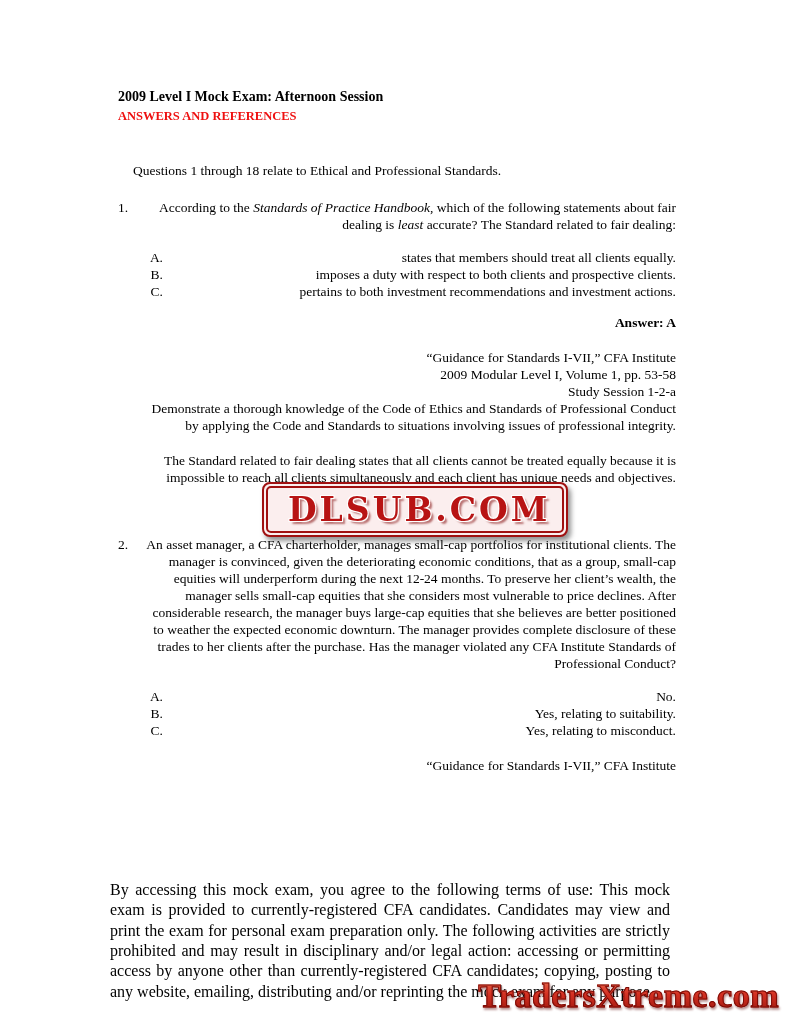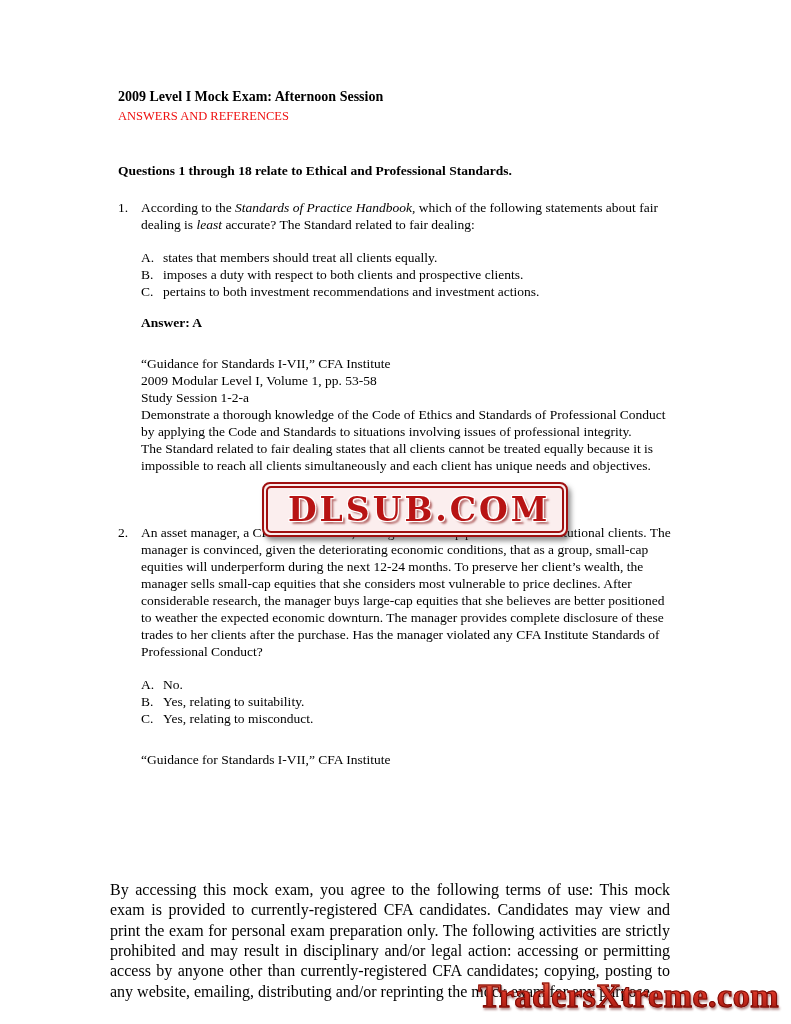--- a/index.html
+++ b/index.html
@@ -48,44 +48,44 @@
     top: 88px;
     width: 558px;
   }
   .title {
     font-size: 14px;
     font-weight: bold;
     margin: 0 0 3px 0;
   }
   .subtitle {
     color: var(--answers-red, #ee1111);
-    font-weight: normal;
+    font-weight: bold;
     font-size: 12.5px;
     margin: 0 0 38px 0;
   }
   .section-heading {
-    font-weight: bold;
-    margin: 0 0 20px 0;
+    font-weight: normal;
+    margin: 0 0 20px 15px;
   }
 
   .question { display: flex; }
   .q2 { margin-top: 50px; }
   .q-num { width: 23px; flex-shrink: 0; }
-  .q-rest { flex: 1; }
+  .q-rest { flex: 1; text-align: right; }
   p { margin: 0; }
   .it { font-style: italic; }
 
   .options { margin-top: 16px; }
   .opt { display: flex; }
   .opt-letter { width: 22px; flex-shrink: 0; }
   .opt-text { flex: 1; }
 
   .answer { margin-top: 14px; font-weight: bold; }
-  .refs { margin-top: 24px; }
-  .explanation { }
+  .refs { margin-top: 18px; }
+  .explanation { margin-top: 18px; }
 
   
   .stamp {
     position: absolute;
     left: 262px;
     top: 482px;
     padding: 5px 16px 4px 24px;
     background: #fbeeee;
     border: 2px solid var(--stamp-border, #a01010);
     border-radius: 8px;

